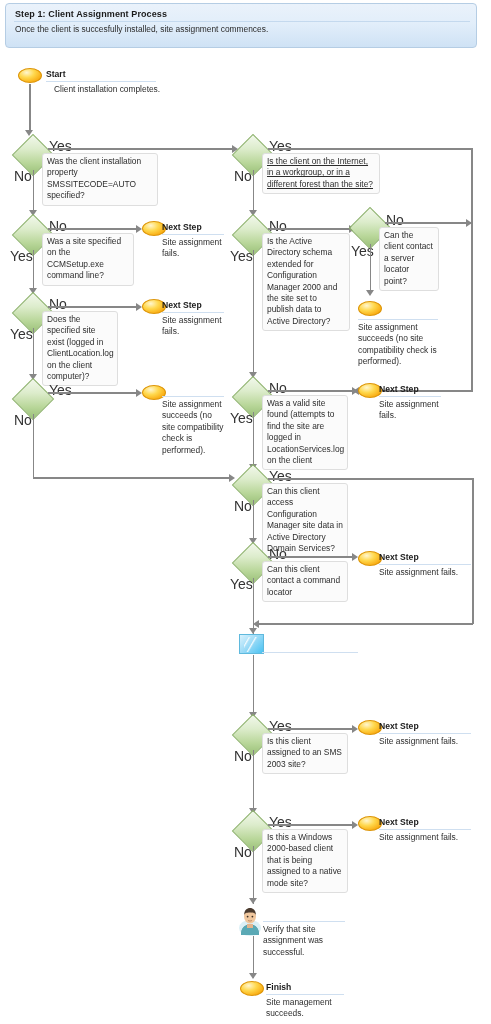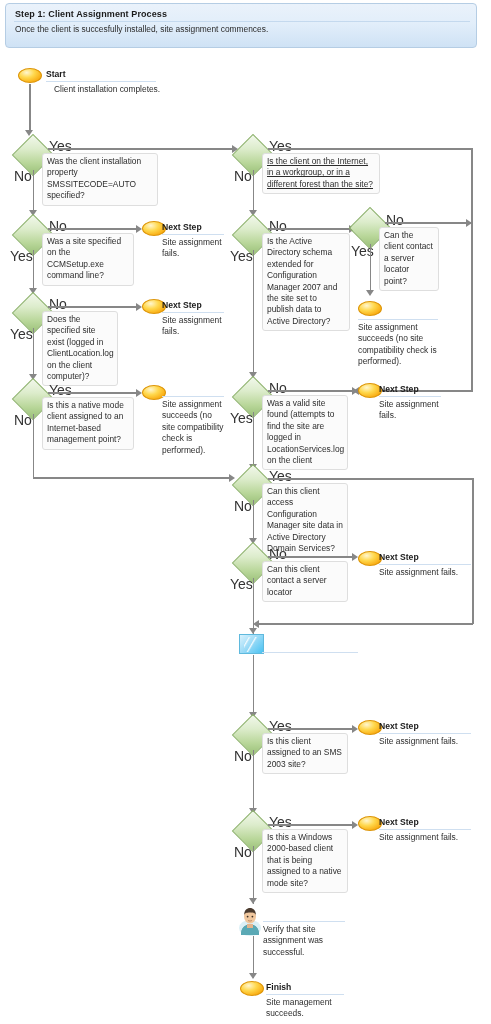--- a/index.html
+++ b/index.html
@@ -169,21 +169,20 @@
   <div class="node-rule" style="left:162px;top:312px;width:62px;"></div>
   <div class="node-desc" style="left:162px;top:315px;width:62px;">Site assignment fails.</div>
   <div class="ln lnv" style="left:32.5px;top:328px;height:50px;"></div>
   <div class="arrow-d" style="left:28.5px;top:374px;"></div>
 
   <div class="dwrap" style="left:18px;top:384px;">
     <div class="diamond" style="left:0;top:0;"></div>
   </div>
   <div class="edge-label" style="left:49px;top:382px;">Yes</div>
   <div class="edge-label" style="left:14px;top:412px;">No</div>
-  <div class="callout" style="left:42px;top:397px;width:92px;">Is this a native mode client assigned to an Internet-based management point?</div>
   <div class="ln lnh" style="left:48px;top:392px;width:90px;"></div>
   <div class="arrow-r" style="left:136px;top:389px;"></div>
   <div class="ellipse" style="left:142px;top:385px;"></div>
   <div class="node-rule" style="left:162px;top:396px;width:62px;"></div>
   <div class="node-desc" style="left:162px;top:399px;width:64px;">Site assignment succeeds (no site compatibility check is performed).</div>
 
   <div class="ln lnv" style="left:32.5px;top:414px;height:64px;"></div>
   <div class="ln lnh" style="left:32.5px;top:477px;width:198px;"></div>
   <div class="arrow-r" style="left:229px;top:474px;"></div>
 
@@ -200,21 +199,21 @@
   <div class="arrow-l" style="left:353px;top:387px;"></div>
 
   <div class="ln lnv" style="left:252.5px;top:170px;height:44px;"></div>
   <div class="arrow-d" style="left:248.5px;top:210px;"></div>
 
   <div class="dwrap" style="left:238px;top:220px;">
     <div class="diamond" style="left:0;top:0;"></div>
   </div>
   <div class="edge-label" style="left:269px;top:218px;">No</div>
   <div class="edge-label" style="left:230px;top:248px;">Yes</div>
-  <div class="callout" style="left:262px;top:233px;width:88px;">Is the Active Directory schema extended for Configuration Manager 2007 and the site set to publish data to Active Directory?</div>
+  <div class="callout" style="left:262px;top:233px;width:88px;">Is the Active Directory schema extended for Configuration Manager 2000 and the site set to publish data to Active Directory?</div>
 
   <div class="ln lnh" style="left:268px;top:228px;width:83px;"></div>
   <div class="arrow-r" style="left:349px;top:225px;"></div>
 
   <div class="ln lnv" style="left:252.5px;top:250px;height:126px;"></div>
   <div class="arrow-d" style="left:248.5px;top:372px;"></div>
 
   <div class="dwrap" style="left:355px;top:213px;">
     <div class="diamond" style="left:0;top:0;"></div>
   </div>
@@ -261,21 +260,21 @@
   <div class="arrow-l" style="left:253px;top:620px;"></div>
 
   <div class="ln lnv" style="left:252.5px;top:500px;height:42px;"></div>
   <div class="arrow-d" style="left:248.5px;top:538px;"></div>
 
   <div class="dwrap" style="left:238px;top:548px;">
     <div class="diamond" style="left:0;top:0;"></div>
   </div>
   <div class="edge-label" style="left:269px;top:546px;">No</div>
   <div class="edge-label" style="left:230px;top:576px;">Yes</div>
-  <div class="callout" style="left:262px;top:561px;width:86px;">Can this client contact a server locator</div>
+  <div class="callout" style="left:262px;top:561px;width:86px;">Can this client contact a command locator</div>
 
   <div class="ln lnh" style="left:268px;top:556px;width:86px;"></div>
   <div class="arrow-r" style="left:352px;top:553px;"></div>
   <div class="ellipse" style="left:358px;top:551px;"></div>
   <div class="node-title" style="left:379px;top:552px;">Next Step</div>
   <div class="node-rule" style="left:379px;top:564px;width:92px;"></div>
   <div class="node-desc" style="left:379px;top:567px;width:100px;">Site assignment fails.</div>
 
   <div class="ln lnv" style="left:252.5px;top:578px;height:46px;"></div>
   <div class="ln lnv" style="left:252.5px;top:623px;height:14px;"></div>

